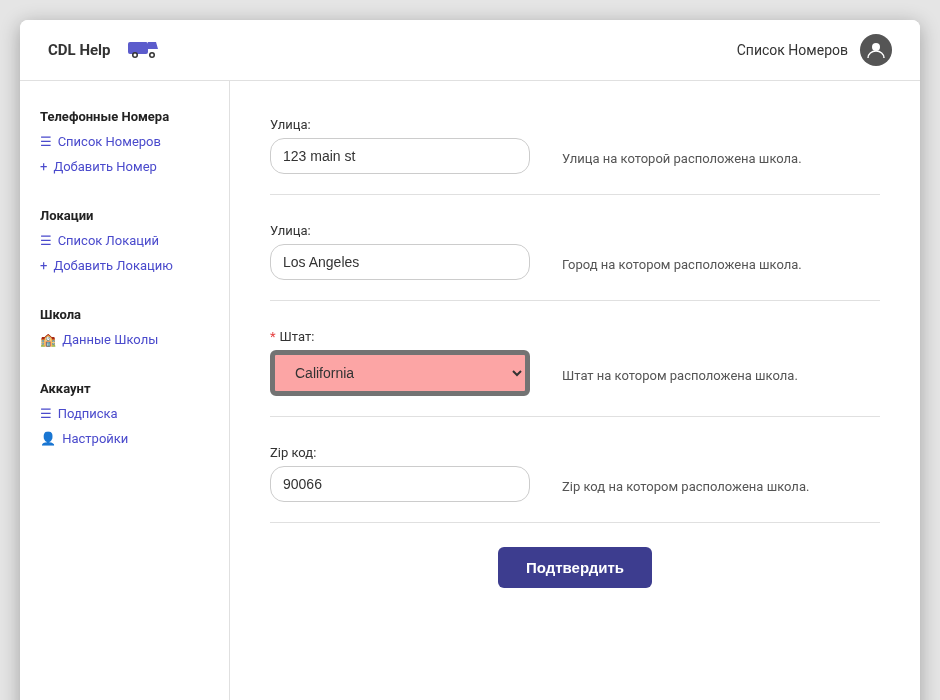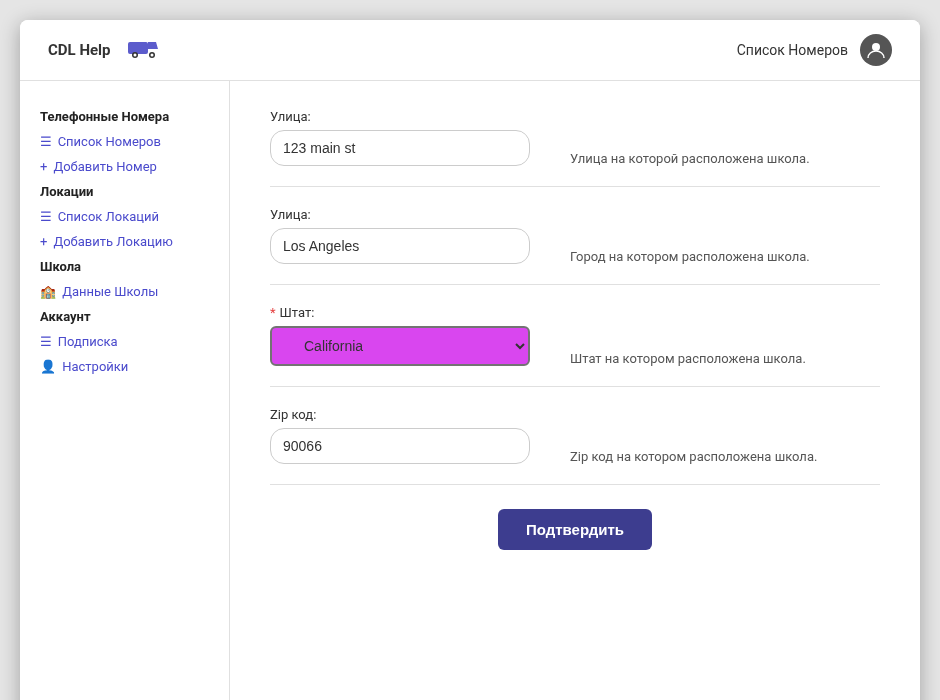--- a/index.html
+++ b/index.html
@@ -77,21 +77,21 @@
       width: 210px;
       padding: 28px 20px;
       border-right: 1px solid #e0e0e0;
       flex-shrink: 0;
     }
     .sidebar-section-title {
       font-size: 13px;
       font-weight: 700;
       color: #222;
       margin-bottom: 8px;
-      margin-top: 8px;
+      margin-top: 32px;
     }
     .sidebar-section-title:first-child {
       margin-top: 0;
     }
     .sidebar-item {
       display: flex;
       align-items: center;
       gap: 6px;
       font-size: 13px;
       color: #4a4acc;
@@ -104,24 +104,25 @@
       color: #4a4acc;
     }
     
     .main {
       flex: 1;
       padding: 28px 40px;
       position: relative;
     }
     .form-row {
       display: flex;
-      align-items: flex-end;
-      gap: 40px;
+      align-items: center;
+      gap: 32px;
       padding: 20px 0;
       border-bottom: 1px solid #e0e0e0;
+      margin-top: 8px;
     }
     .form-row:first-child {
       padding-top: 0;
     }
     .form-field {
       flex: 0 0 260px;
     }
     .form-label {
       font-size: 13px;
       color: #333;
@@ -137,28 +138,28 @@
       width: 100%;
       padding: 9px 12px;
       border: 1px solid #ccc;
       border-radius: 14px;
       font-size: 14px;
       color: #333;
       outline: none;
     }
     .form-select {
       width: 100%;
-      padding: 9px 28px;
-      border: 2px solid #737373;
+      padding: 9px 16px;
+      border: 5px solid #737373;
       border-radius: 6px;
       font-size: 14px;
       color: #333;
       outline: none;
       appearance: auto;
-      background: #d946ef;
+      background: #fca5a5;
     }
     .form-hint {
       flex: 1;
       font-size: 13px;
       color: #555;
       padding-top: 26px;
     }
     .form-footer {
       display: flex;
       justify-content: center;

